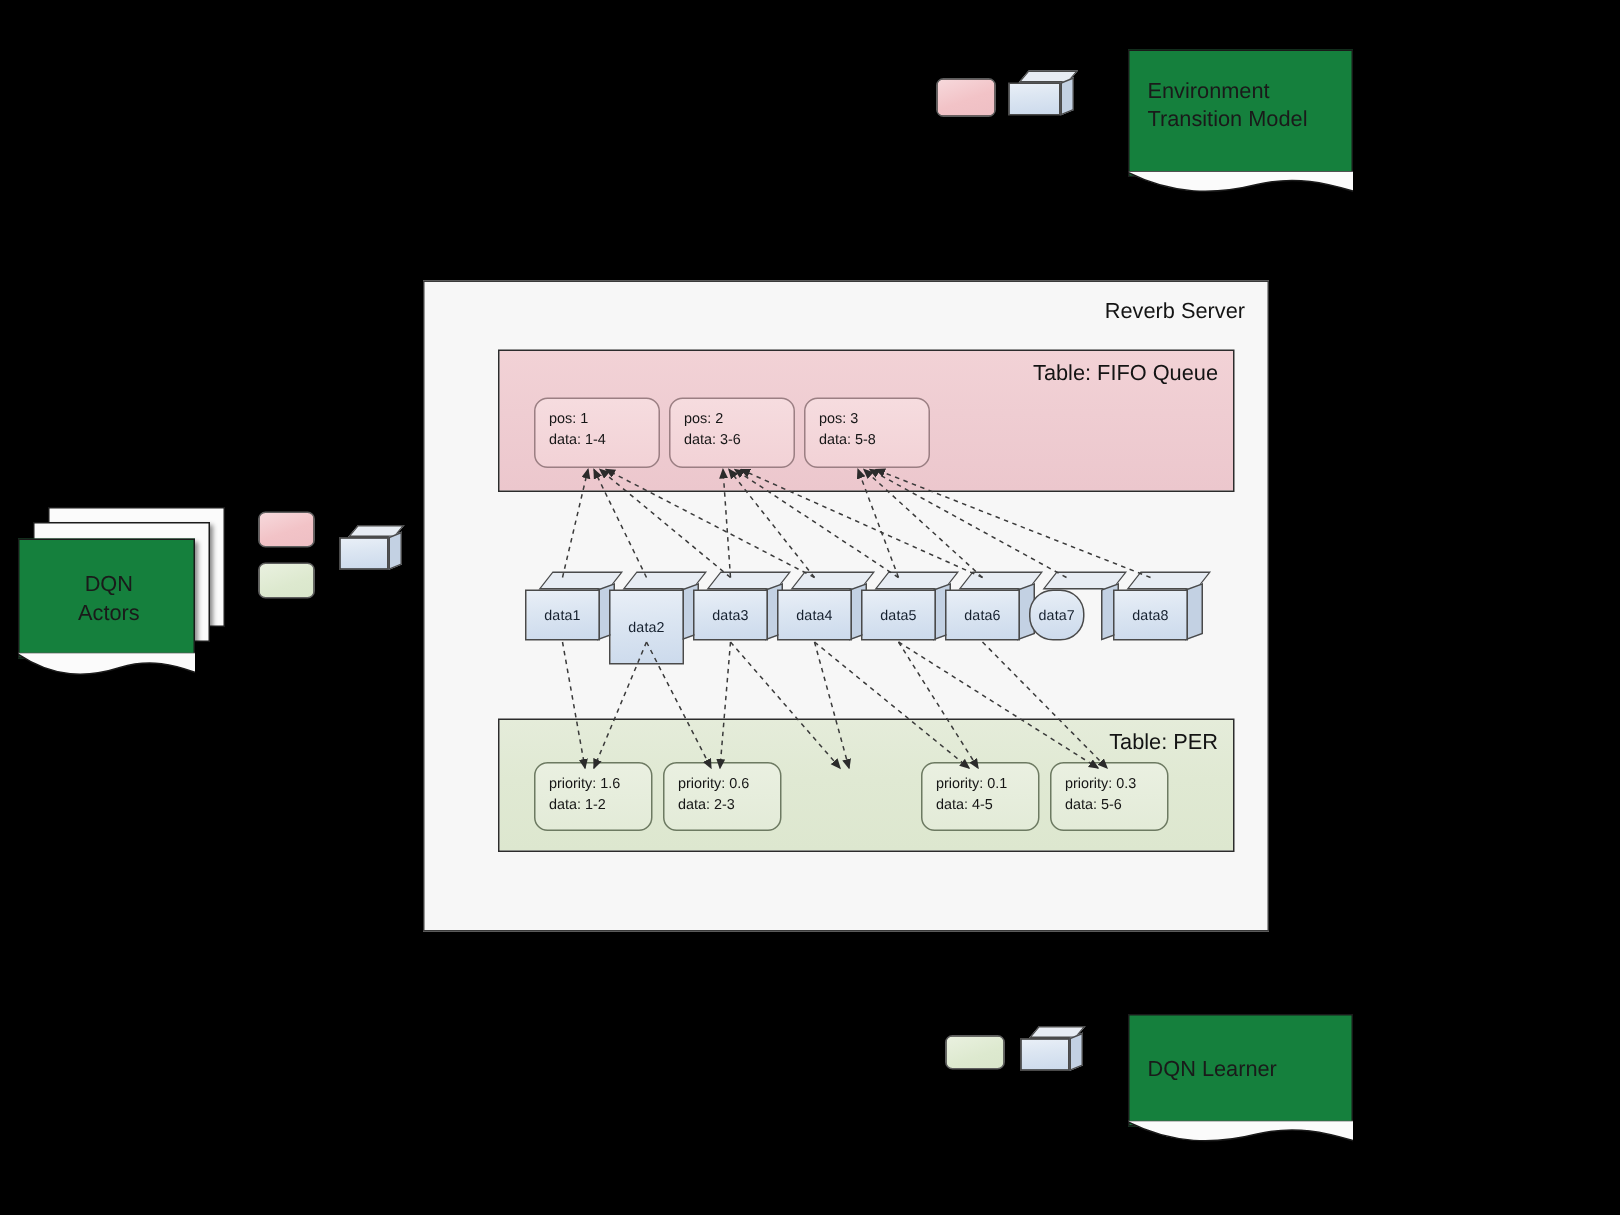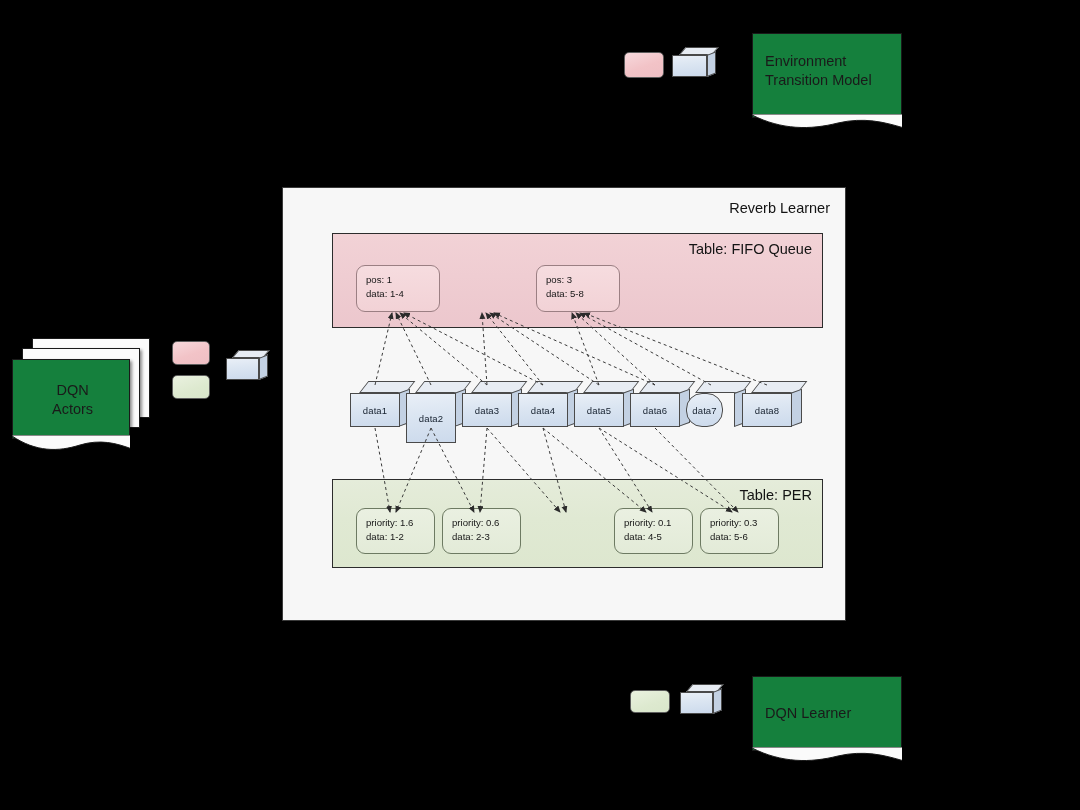--- a/index.html
+++ b/index.html
@@ -198,27 +198,31 @@
   <div class="chip pink" style="left:172px; top:341px; width:38px; height:24px;"></div>
   <div class="chip green" style="left:172px; top:375px; width:38px; height:24px;"></div>
 
   <div class="cube" style="left:226px; top:350px; width:42px; height:34px;">
     <div class="face-top" style="left:6px; top:0px; width:31px; height:8px; transform:skewX(-40deg); transform-origin:bottom left;"></div>
     <div class="face-side" style="right:0px; top:8px; width:9px; height:22px; transform:skewY(-22deg); transform-origin:top left;"></div>
     <div class="face-front" style="left:0px; top:8px; width:33px; height:22px;"></div>
   </div>
 
   <div id="reverb-server">
-    <div id="reverb-title">Reverb Learner</div>
+    <div id="reverb-title">Reverb Server</div>
 
     <div class="table-box table-fifo" style="left:49px; top:45px; width:491px; height:95px;">
       <div class="table-title">Table: FIFO Queue</div>
       <div class="item-card fifo" style="left:23px; top:31px; width:84px; height:47px;">
         <span class="line">pos: 1</span>
         <span class="line">data: 1-4</span>
+      </div>
+      <div class="item-card fifo" style="left:113px; top:31px; width:84px; height:47px;">
+        <span class="line">pos: 2</span>
+        <span class="line">data: 3-6</span>
       </div>
       <div class="item-card fifo" style="left:203px; top:31px; width:84px; height:47px;">
         <span class="line">pos: 3</span>
         <span class="line">data: 5-8</span>
       </div>
     </div>
 
     <div class="table-box table-per" style="left:49px; top:291px; width:491px; height:89px;">
       <div class="table-title">Table: PER</div>
       <div class="item-card per" style="left:23px; top:28px; width:79px; height:46px;">

